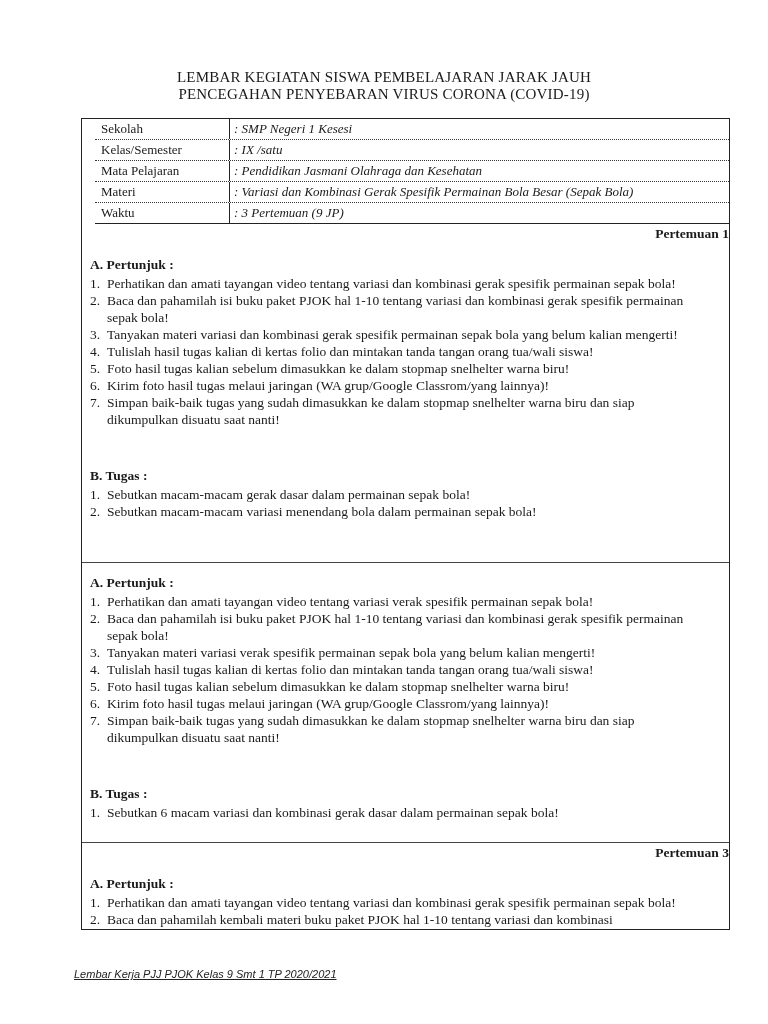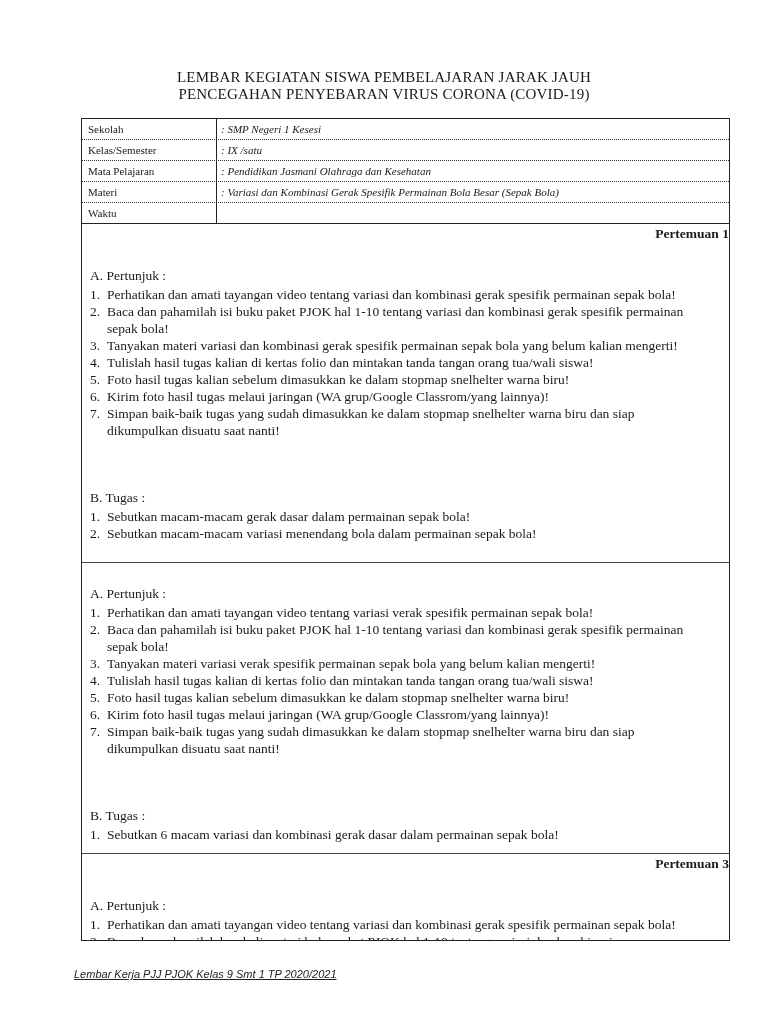--- a/index.html
+++ b/index.html
@@ -5,32 +5,32 @@
   * { margin: 0; padding: 0; box-sizing: border-box; }
   html, body { width: 768px; height: 1024px; background: #ffffff; overflow: hidden; }
   body { position: relative; font-family: "Liberation Serif", "DejaVu Serif", serif; color: #1a1a1a; }
 
   .title { position: absolute; left: 0; width: 768px; text-align: center; font-size: 15px; letter-spacing: 0.2px; }
   .title.l1 { top: 69px; }
   .title.l2 { top: 86px; }
 
   .sheet { position: absolute; left: 81px; top: 118px; width: 649px; border: 1px solid #222; }
 
-  .info-row { display: flex; height: 21px; border-bottom: 1px dotted #333; font-size: 11px; line-height: 20px; }
+  .info-row { display: flex; height: 21px; border-bottom: 1px dotted #333; font-size: 13px; line-height: 20px; margin-left: 13px; }
   .info-row.last { border-bottom: 1px solid #222; }
   .info-label { width: 135px; padding-left: 6px; border-right: 1px solid #222; white-space: nowrap; }
   .info-value { flex: 1; padding-left: 4px; white-space: nowrap; font-style: italic; }
 
   .meeting { position: relative; border-bottom: 1px solid #444; }
   .meeting.m1 { height: 339px; }
   .meeting.m2 { height: 271px; }
   .meeting.m3 { height: 86px; border-bottom: none; overflow: hidden; }
 
   .meeting-title { font-weight: bold; font-size: 13.5px; padding-left: 4px; padding-top: 1px; height: 21px; line-height: 18px; text-align: right; }
-  .section-head { font-weight: normal; font-size: 13.5px; padding-left: 8px; margin-top: 20px; height: 21px; line-height: 21px; }
+  .section-head { font-weight: bold; font-size: 13.5px; padding-left: 8px; margin-top: 9px; height: 21px; line-height: 21px; }
   .list { list-style: none; font-size: 13.5px; }
   .list li { position: relative; padding-left: 25px; line-height: 17px; padding-right: 30px; }
   .list li .num { position: absolute; left: 8px; top: 0; }
   .gap { height: 28px; }
 
   .footer { position: absolute; left: 74px; top: 968px; font-family: "Liberation Sans", "DejaVu Sans", sans-serif; font-style: italic; font-size: 11px; color: #222; text-decoration: underline; }
 </style>
 </head>
 <body>
 
@@ -49,20 +49,21 @@
   <div class="info-row">
     <div class="info-label">Mata Pelajaran</div>
     <div class="info-value">: Pendidikan Jasmani Olahraga dan Kesehatan</div>
   </div>
   <div class="info-row">
     <div class="info-label">Materi</div>
     <div class="info-value">: Variasi dan Kombinasi Gerak Spesifik Permainan Bola Besar (Sepak Bola)</div>
   </div>
   <div class="info-row last">
     <div class="info-label">Waktu</div>
+    <div class="info-value">: 3 Pertemuan (9 JP)</div>
   </div>
 
   <div class="meeting m1">
     <div class="meeting-title">Pertemuan 1</div>
     <div class="section-head">A. Pertunjuk :</div>
     <ol class="list">
       <li><span class="num">1.</span><span>Perhatikan dan amati tayangan video tentang variasi dan kombinasi gerak spesifik permainan sepak bola!</span></li>
       <li><span class="num">2.</span><span>Baca dan pahamilah isi buku paket PJOK hal 1-10 tentang variasi dan kombinasi gerak spesifik permainan sepak bola!</span></li>
       <li><span class="num">3.</span><span>Tanyakan materi variasi dan kombinasi gerak spesifik permainan sepak bola yang belum kalian mengerti!</span></li>
       <li><span class="num">4.</span><span>Tulislah hasil tugas kalian di kertas folio dan mintakan tanda tangan orang tua/wali siswa!</span></li>

